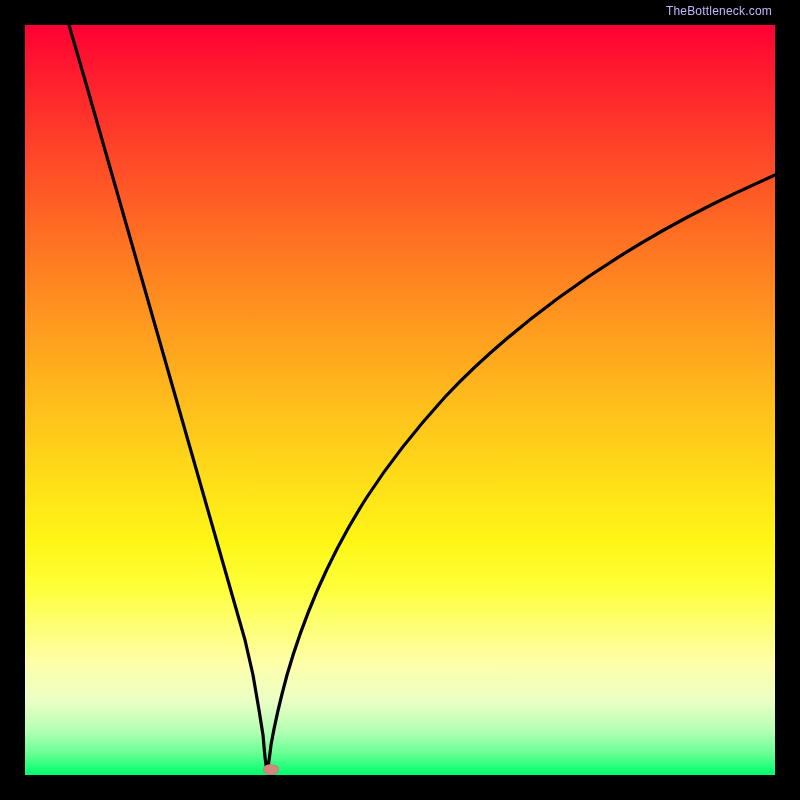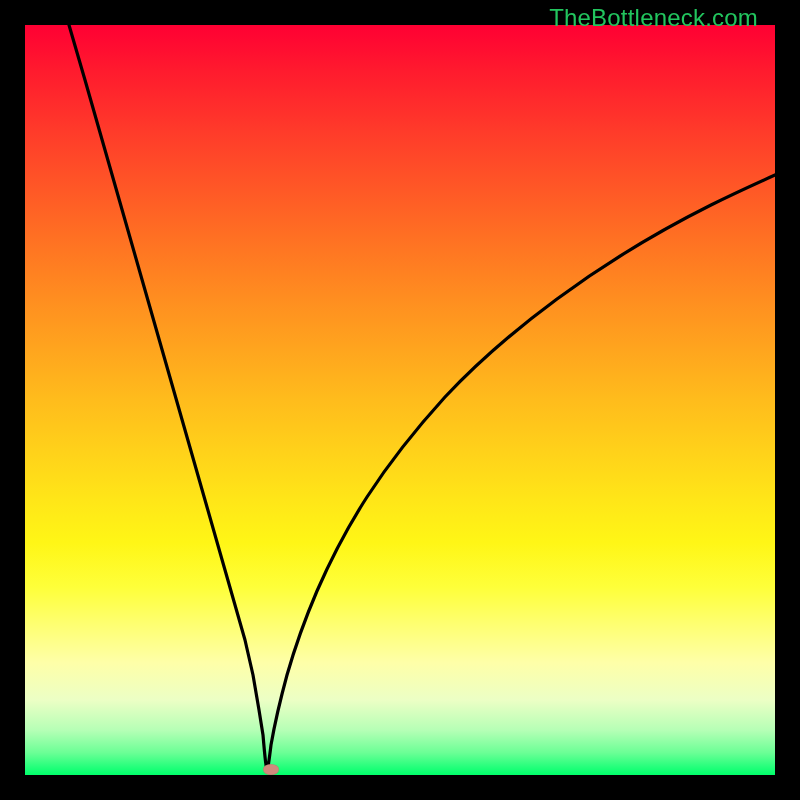--- a/index.html
+++ b/index.html
@@ -40,23 +40,23 @@
       #b6ffb6 94%,
       #6cff96 97%,
       #22ff7a 99%,
       #00ff6a 100%
     );
   }
 
   .attribution {
     position: absolute;
     top: 4px;
-    right: 42px;
-    color: #22c55e;
-    font-size: 24px;
+    right: 28px;
+    color: #c4b5fd;
+    font-size: 12px;
     letter-spacing: 0.2px;
   }
 
   svg.curve {
     position: absolute;
     top: 0; left: 0;
     width: 750px;
     height: 750px;
   }
 

